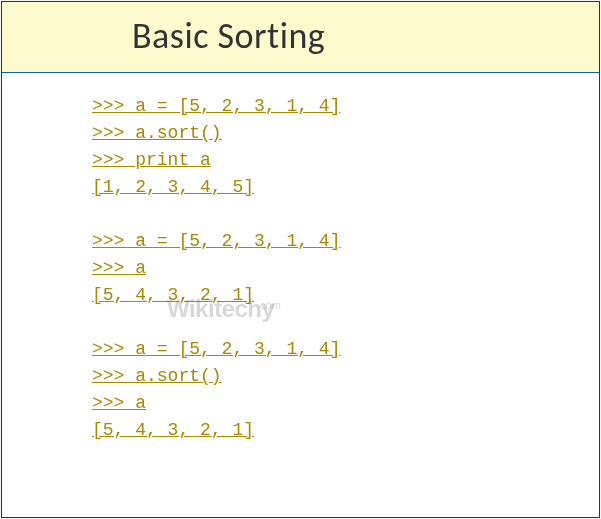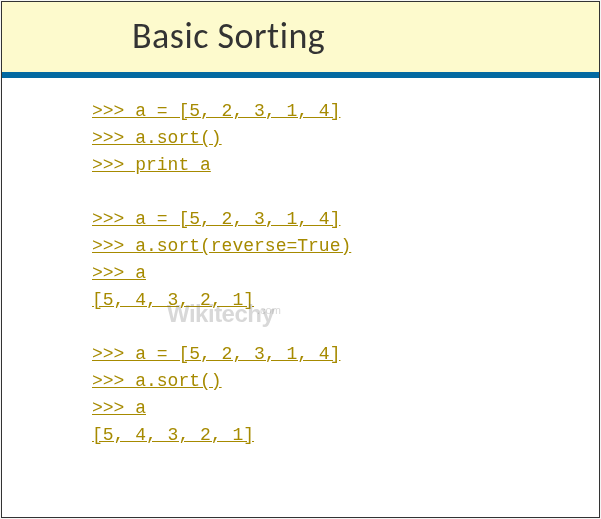--- a/index.html
+++ b/index.html
@@ -17,21 +17,21 @@
     .outer-border {
       border: 1px solid #333;
       width: 599px;
       height: 517px;
       margin: 1px;
       background: #fff;
     }
     .header {
       background: #fdfacd;
       padding: 12px 0 14px 130px;
-      border-bottom: 6px solid #0369a1;
+      border-bottom: 1px solid #0369a1;
     }
     .header h1 {
       font-family: "Gill Sans", "Gill Sans MT", Calibri, sans-serif;
       font-weight: 400;
       font-size: 36px;
       color: #333;
       letter-spacing: 0.5px;
     }
     .code-block {
       background: #fff;
@@ -79,23 +79,23 @@
   <div class="header">
     <h1>Basic Sorting</h1>
   </div>
   <div class="code-block">
     <div class="watermark">Wikitechy</div>
     <div class="watermark-sub">.com</div>
     <div id="code-lines">
         <div class="code-line">&gt;&gt;&gt; a = [5, 2, 3, 1, 4]</div>
         <div class="code-line">&gt;&gt;&gt; a.sort()</div>
         <div class="code-line">&gt;&gt;&gt; print a</div>
+        <div class="code-line">[1, 2, 3, 4, 5]</div>
         <div class="blank-line"></div>
         <div class="code-line">&gt;&gt;&gt; a = [5, 2, 3, 1, 4]</div>
-        <div class="code-line">&gt;&gt;&gt; a.sort(reverse=True)</div>
         <div class="code-line">&gt;&gt;&gt; a</div>
         <div class="code-line">[5, 4, 3, 2, 1]</div>
         <div class="blank-line"></div>
         <div class="code-line">&gt;&gt;&gt; a = [5, 2, 3, 1, 4]</div>
         <div class="code-line">&gt;&gt;&gt; a.sort()</div>
         <div class="code-line">&gt;&gt;&gt; a</div>
         <div class="code-line">[5, 4, 3, 2, 1]</div>
       </div>
   </div>
 </div>

